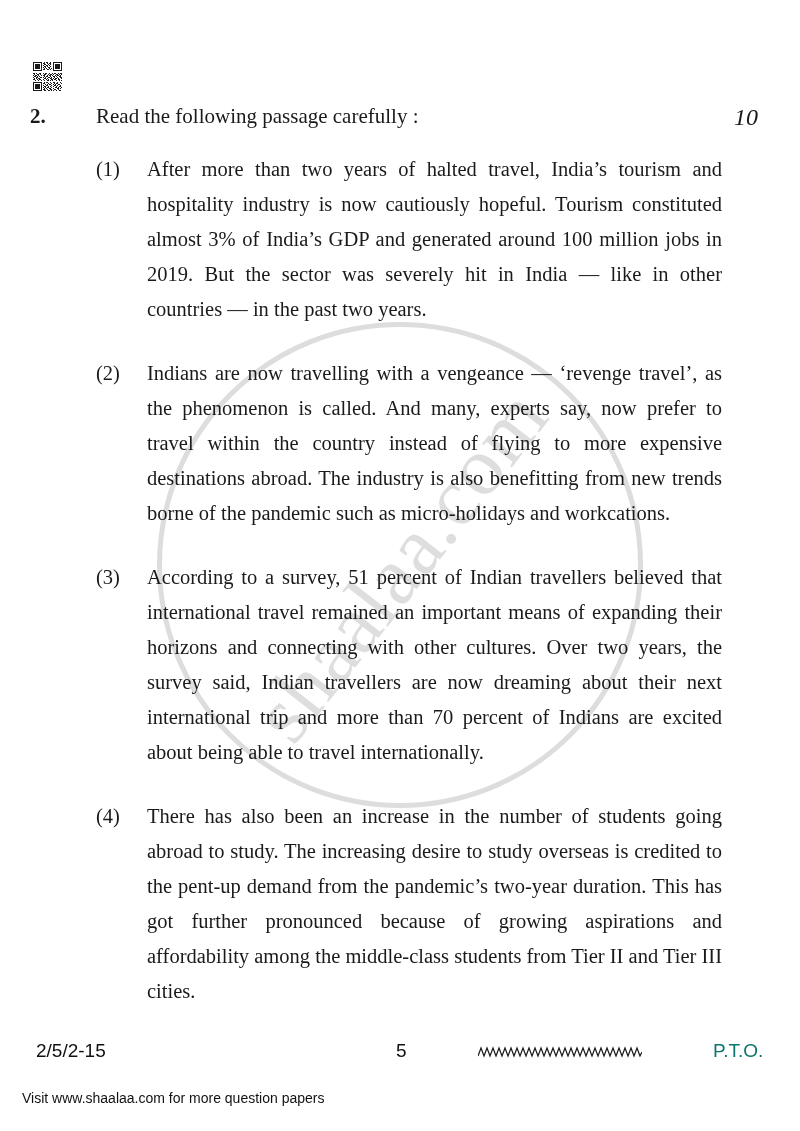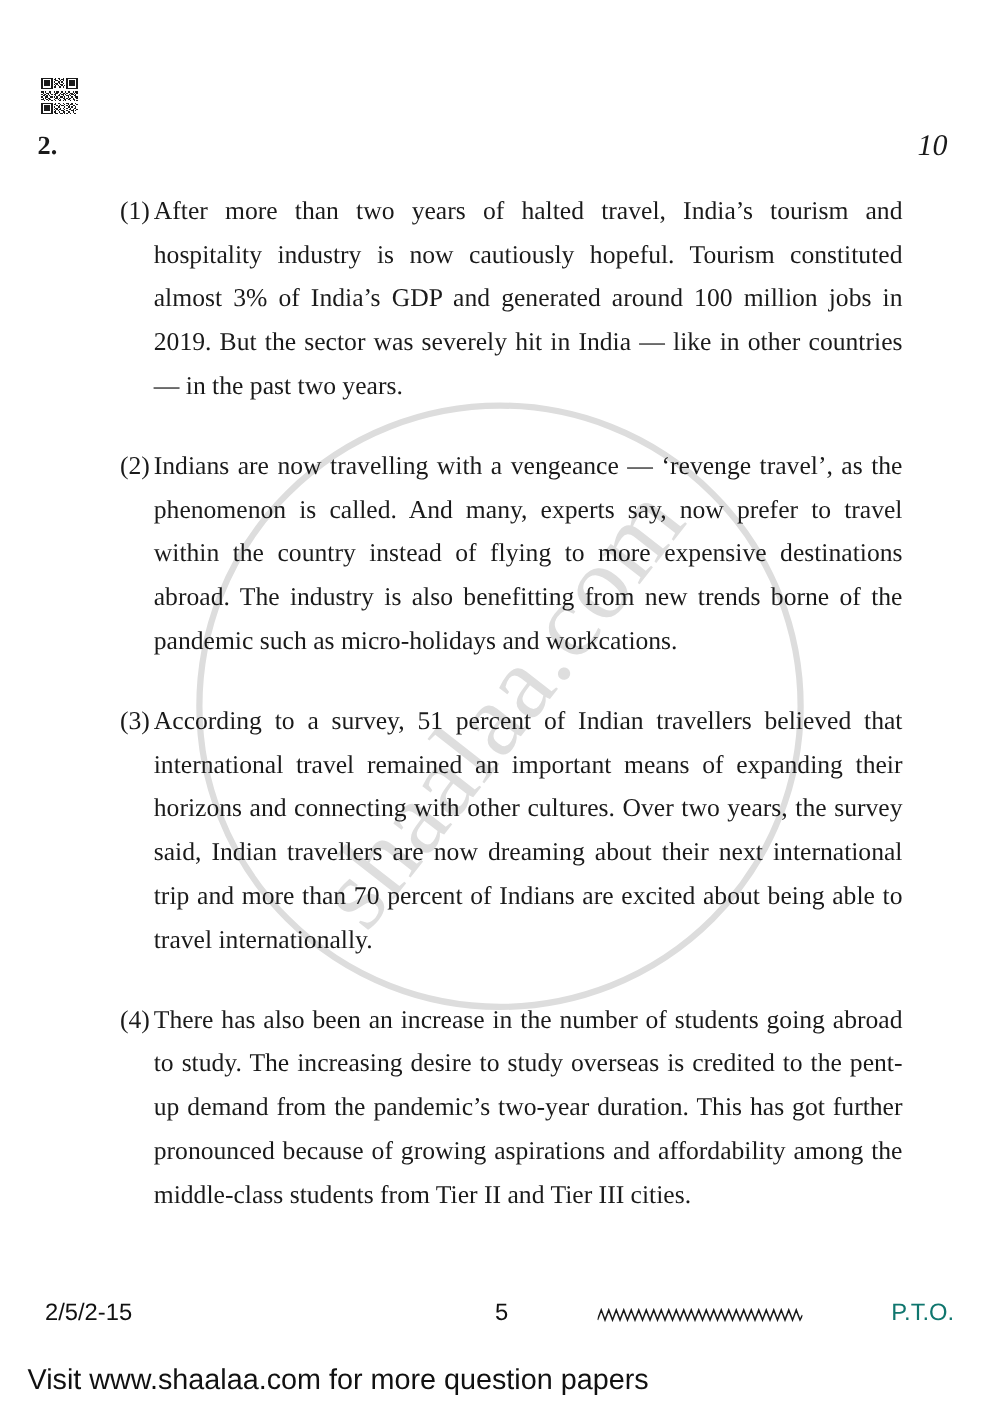--- a/index.html
+++ b/index.html
@@ -106,20 +106,21 @@
   .para-marker {
     position: absolute;
     left: 0;
     top: 0;
     font-size: 20.5px;
     line-height: 35px;
     font-family: "Liberation Serif", serif;
   }
   .para-text {
     display: block;
+    margin-left: 24px;
   }
 
   
   .footer {
     position: absolute;
     left: 0;
     top: 1040px;
     width: 652px;
     height: 30px;
     z-index: 3;
@@ -153,21 +154,21 @@
     top: 0;
     font-family: "Liberation Sans", sans-serif;
     font-size: 19px;
     color: #0f766e;
   }
   .site-note {
     position: absolute;
     left: 22px;
     top: 1090px;
     font-family: "Liberation Sans", sans-serif;
-    font-size: 23px;
+    font-size: 14px;
     color: #111;
     z-index: 3;
   }
 </style>
 </head>
 <body>
 
 <div class="page">
 
   <div class="watermark"></div>
@@ -341,20 +342,21 @@
       <rect x="12" y="29" width="2" height="1"></rect>
         <rect x="16" y="29" width="2" height="1"></rect>
         <rect x="19" y="29" width="1" height="1"></rect>
       <rect x="21" y="29" width="1" height="1"></rect>
         <rect x="24" y="29" width="1" height="1"></rect>
         <rect x="27" y="29" width="2" height="1"></rect>
     </g>
   </svg>
 
   <div class="q-number">2.</div>
+  <div class="q-instruction">Read the following passage carefully :</div>
   <div class="q-marks">10</div>
 
   <div class="passage">
     <div class="para">
       <span class="para-marker">(1)</span>
       <span class="para-text">After more than two years of halted travel, India’s tourism and hospitality industry is now cautiously hopeful. Tourism constituted almost 3% of India’s GDP and generated around 100 million jobs in 2019. But the sector was severely hit in India — like in other countries — in the past two years.</span>
     </div>
     <div class="para">
       <span class="para-marker">(2)</span>
       <span class="para-text">Indians are now travelling with a vengeance — ‘revenge travel’, as the phenomenon is called. And many, experts say, now prefer to travel within the country instead of flying to more expensive destinations abroad. The industry is also benefitting from new trends borne of the pandemic such as micro-holidays and workcations.</span>

